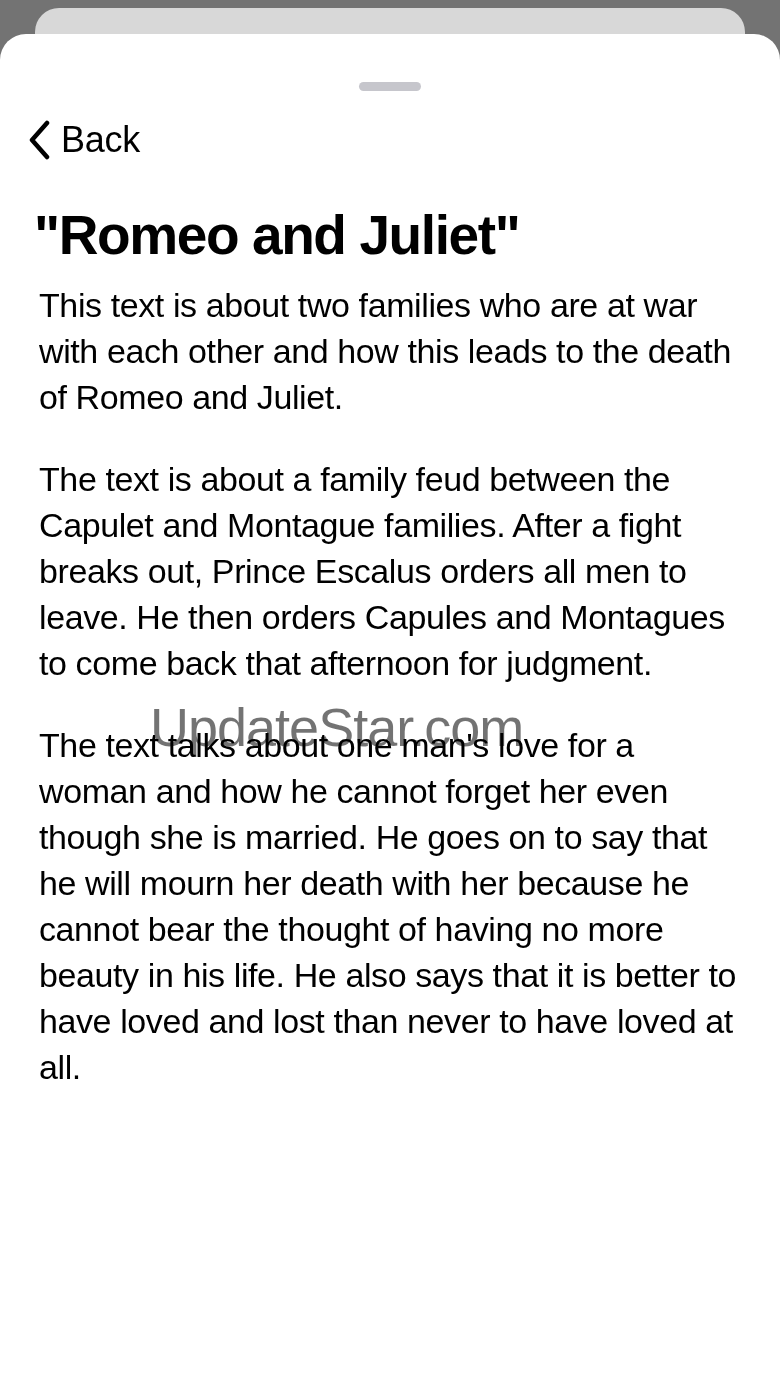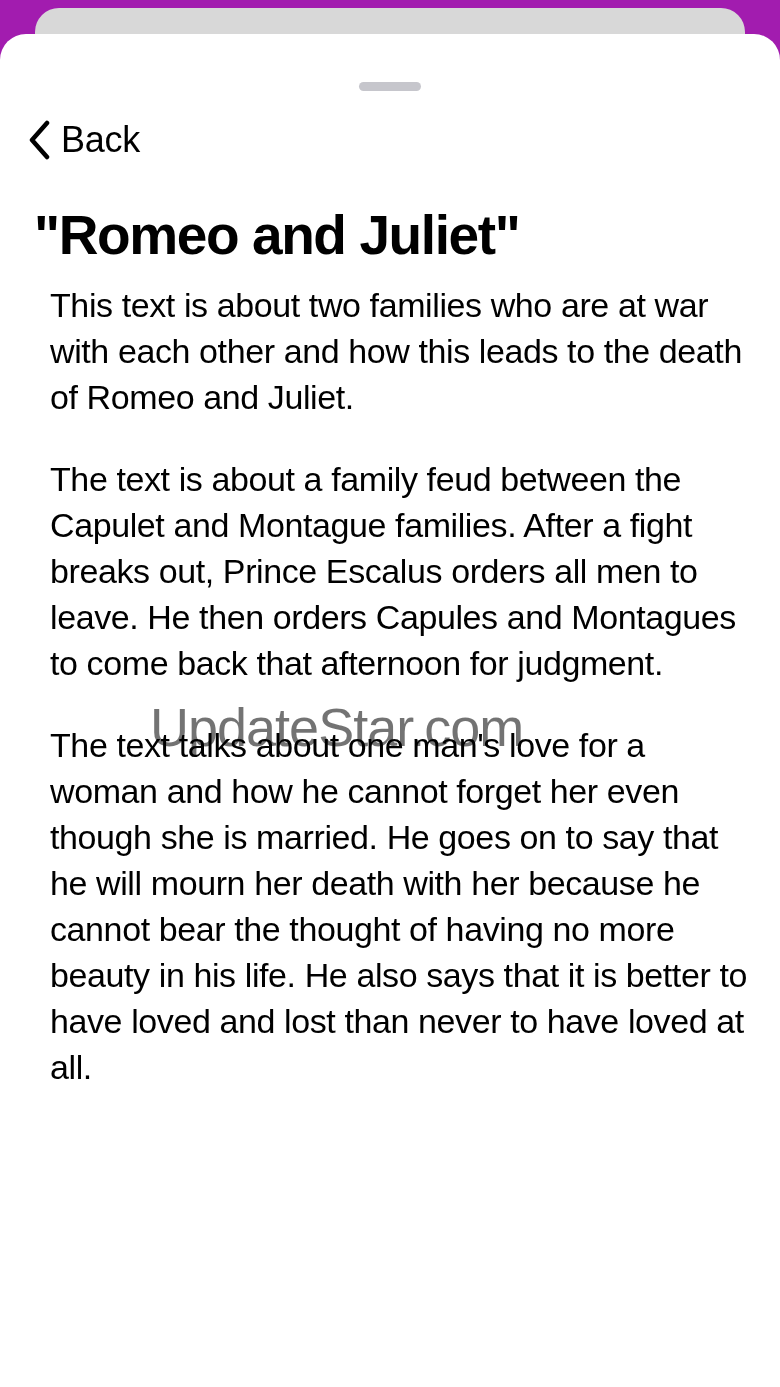--- a/index.html
+++ b/index.html
@@ -11,21 +11,21 @@
     height: 1387px;
     background: #000000;
     font-family: "Liberation Sans", sans-serif;
     overflow: hidden;
   }
 
   .phone-frame {
     position: relative;
     width: 780px;
     height: 1387px;
-    background: #a21caf;
+    background: #737373;
     overflow: hidden;
   }
 
   
   .back-sheet {
     position: absolute;
     top: 8px;
     left: 35px;
     width: 710px;
     height: 70px;
@@ -91,21 +91,21 @@
     letter-spacing: -1.4px;
     margin: 0 0 14px 0;
     line-height: 1.2;
   }
 
   .para {
     font-size: 34px;
     line-height: 46px;
     color: #000000;
     letter-spacing: -0.4px;
-    margin: 0 0 36px 16px;
+    margin: 0 0 36px 5px;
     white-space: pre-wrap;
   }
   .para:last-child {
     margin-bottom: 0;
   }
 
   
   .watermark {
     position: absolute;
     top: 662px;

